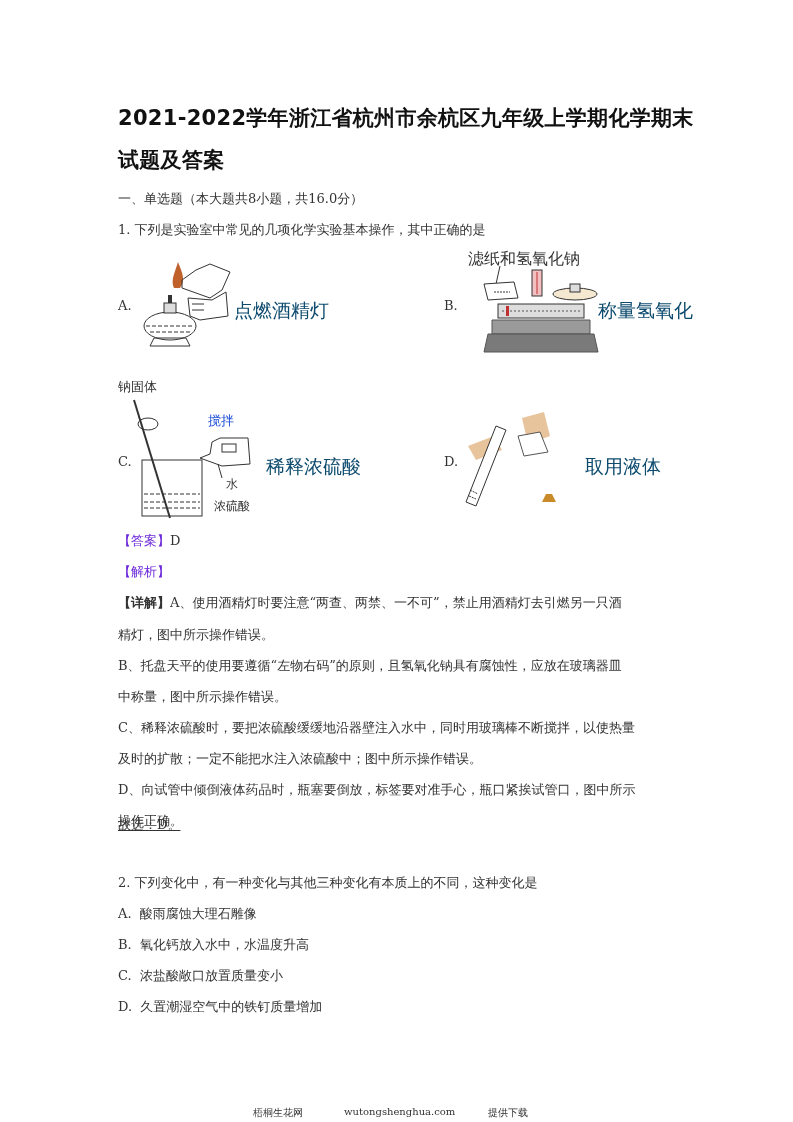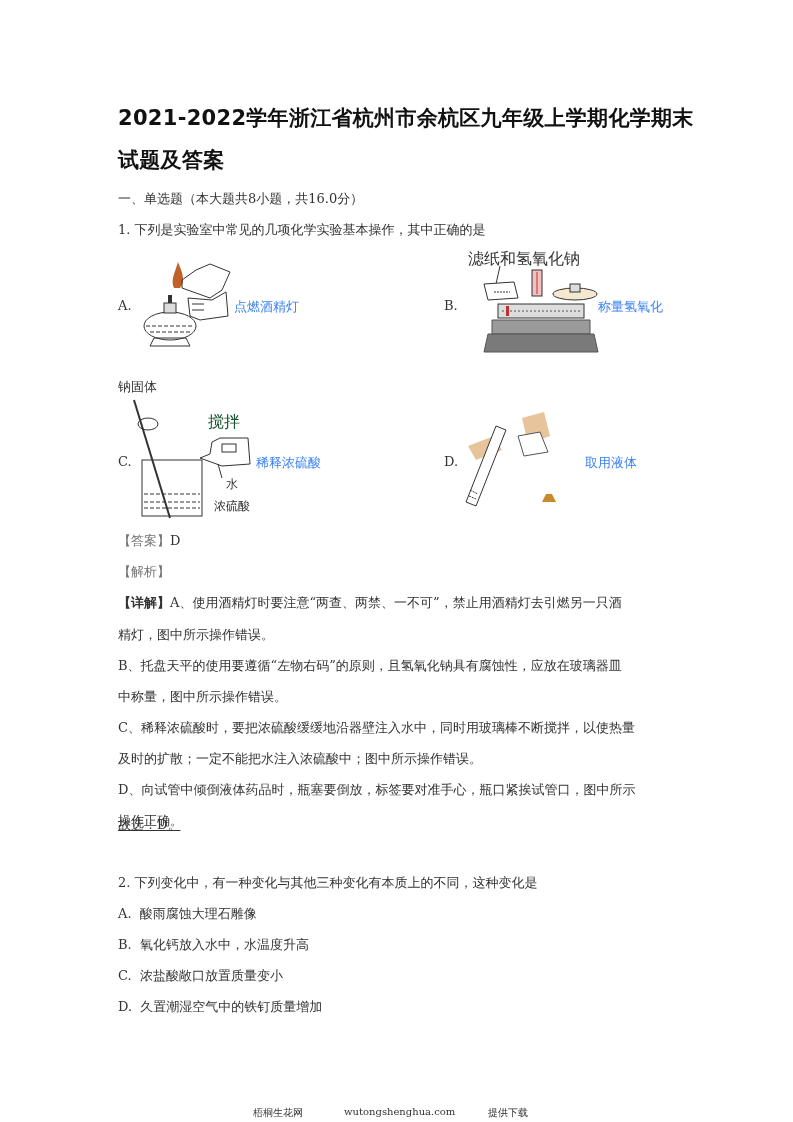--- a/index.html
+++ b/index.html
@@ -2,23 +2,23 @@
 <html><head>
 <meta charset="utf-8">
 <style>
   html, body { margin: 0; padding: 0; background: #ffffff; }
   body { width: 793px; height: 1122px; position: relative; overflow: hidden;
          font-family: "DejaVu Serif", "Liberation Serif", serif; color: #222; }
   .abs { position: absolute; }
   .title { left: 118px; font-size: 21px; font-weight: bold; color: #111; letter-spacing: 0.3px;
            font-family: "DejaVu Sans", "Liberation Sans", sans-serif; }
   .line { left: 118px; font-size: 13px; color: #333; white-space: nowrap; }
-  .bracket { color: #737373; }
+  .bracket { color: #6d28d9; }
   .opt-label { font-size: 13px; color: #333; }
-  .caption { font-size: 13px; color: #3b82f6; }
+  .caption { font-size: 19px; color: #0c4a6e; }
   .footer { top: 1106px; font-size: 10px; color: #333; white-space: nowrap; }
   svg { position: absolute; overflow: visible; }
 </style>
 </head>
 <body>
 
 <div class="abs title" style="top:104px;">2021-2022学年浙江省杭州市余杭区九年级上学期化学期末</div>
 <div class="abs title" style="top:146px;">试题及答案</div>
 
 <div class="abs line" style="top:190px;">一、单选题（本大题共8小题，共16.0分）</div>
@@ -65,24 +65,24 @@
   <line x1="-6" y1="2" x2="30" y2="120" stroke="#333" stroke-width="2"></line>
   <ellipse cx="8" cy="26" rx="10" ry="6" fill="none" stroke="#333"></ellipse>
   <rect x="2" y="62" width="60" height="56" fill="none" stroke="#333"></rect>
   <line x1="4" y1="96" x2="60" y2="96" stroke="#333" stroke-dasharray="4,2"></line>
   <line x1="4" y1="104" x2="60" y2="104" stroke="#333" stroke-dasharray="4,2"></line>
   <line x1="4" y1="110" x2="60" y2="110" stroke="#333" stroke-dasharray="4,2"></line>
   <path d="M60 60 L70 56 L72 44 L80 40 L108 40 L110 66 L82 68 Z" fill="#fff" stroke="#333"></path>
   <rect x="82" y="46" width="14" height="8" fill="none" stroke="#333"></rect>
   <line x1="78" y1="66" x2="82" y2="80" stroke="#333"></line>
 </svg>
-<div class="abs" style="left:208px;top:412px;font-size:16px;color:#14532d;">搅拌</div>
+<div class="abs" style="left:208px;top:412px;font-size:13px;color:#1d4ed8;">搅拌</div>
 <div class="abs" style="left:226px;top:476px;font-size:12px;color:#333;">水</div>
 <div class="abs" style="left:214px;top:498px;font-size:12px;color:#333;">浓硫酸</div>
-<div class="abs caption" style="left:256px;top:454px;">稀释浓硫酸</div>
+<div class="abs caption" style="left:266px;top:454px;">稀释浓硫酸</div>
 
 <div class="abs opt-label" style="left:444px;top:454px;">D.</div>
 <svg style="left:466px;top:410px;" width="120" height="100" viewBox="0 0 120 100">
   <path d="M56 8 L78 2 L84 26 L62 34 Z" fill="#e8c49c"></path>
   <path d="M52 26 L74 22 L82 42 L58 46 Z" fill="#fff" stroke="#555"></path>
   <path d="M2 36 L28 26 L36 40 L10 50 Z" fill="#e8c49c"></path>
   <path d="M30 16 L40 20 L10 96 L0 92 Z" fill="#fff" stroke="#333"></path>
   <line x1="4" y1="80" x2="12" y2="84" stroke="#333" stroke-dasharray="2,1"></line>
   <line x1="3" y1="86" x2="10" y2="89" stroke="#333" stroke-dasharray="2,1"></line>
   <path d="M76 92 L80 84 L86 84 L90 92 Z" fill="#c98a2a"></path>

